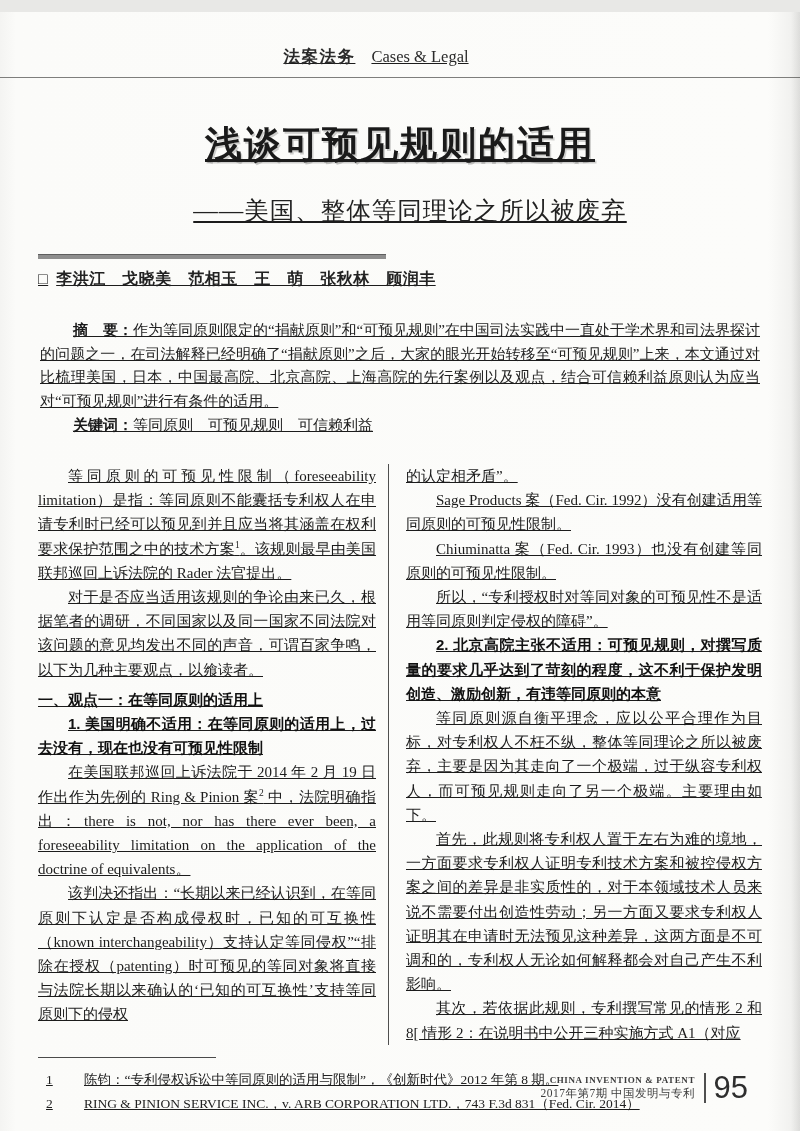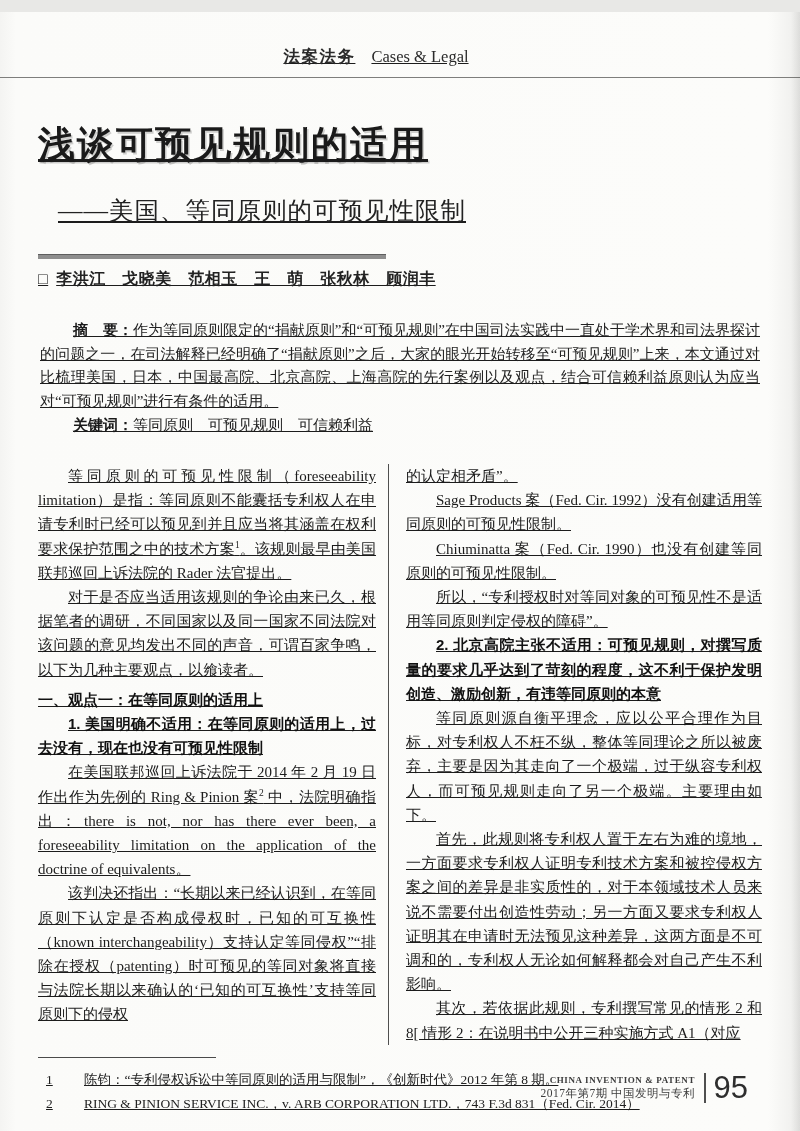--- a/index.html
+++ b/index.html
@@ -12,21 +12,21 @@
   
   .page-header{
     height:66px;display:flex;align-items:flex-end;justify-content:center;
     padding-bottom:9px;border-bottom:1.5px solid #7e7e7c;box-sizing:border-box;
     transform:translateX(0);
   }
   .hdr-inner{display:flex;align-items:baseline;transform:translateX(-24px);}
   .sec-cn{font-family:"Liberation Sans","DejaVu Sans",sans-serif;font-weight:700;font-size:16.5px;letter-spacing:1.5px;color:#2b2b2b;}
   .sec-en{font-size:16.5px;margin-left:16px;color:#2b2b2b;}
   
-  .title-block{margin:42px 38px 0 38px;}
+  .title-block{margin:42px 38px 0 38px;text-align:center;}
   .article-title{
     margin:0;font-family:"Liberation Sans","DejaVu Sans",sans-serif;
     font-size:37px;font-weight:700;letter-spacing:2px;color:#1a1a1a;
     text-shadow:1.5px 1.5px 0 rgba(90,90,90,.28);
   }
   .article-subtitle{margin:24px 0 0 20px;font-size:24.5px;color:#222;letter-spacing:1px;}
   
   .rule-bar{margin:27px 0 0 38px;width:348px;height:5px;background:#8e8e8e;border-top:1.5px solid #5e5e5e;box-sizing:border-box;}
   .authors{margin:10px 0 0 38px;font-family:"Liberation Sans","DejaVu Sans",sans-serif;font-weight:700;font-size:16px;color:#222;letter-spacing:.5px;}
   .authors .marker{font-weight:400;margin-right:8px;}
@@ -69,21 +69,21 @@
 
   <div class="page-header">
     <div class="hdr-inner">
       <span class="sec-cn">法案法务</span>
       <span class="sec-en">Cases &amp; Legal</span>
     </div>
   </div>
 
   <div class="title-block">
     <h1 class="article-title">浅谈可预见规则的适用</h1>
-    <div class="article-subtitle">——美国、等同原则的可预见性限制</div>
+    <div class="article-subtitle">——美国、整体等同理论之所以被废弃</div>
   </div>
 
   <div class="rule-bar"></div>
 
   <div class="authors">
     <span class="marker">□</span><span>李洪江　戈晓美　范相玉　王　萌　张秋林　顾润丰</span>
   </div>
 
   <div class="abstract">
     <p class="abs-p"><span class="lab">摘　要：</span><span>作为等同原则限定的“捐献原则”和“可预见规则”在中国司法实践中一直处于学术界和司法界探讨的问题之一，在司法解释已经明确了“捐献原则”之后，大家的眼光开始转移至“可预见规则”上来，本文通过对比梳理美国，日本，中国最高院、北京高院、上海高院的先行案例以及观点，结合可信赖利益原则认为应当对“可预见规则”进行有条件的适用。</span></p>
@@ -96,21 +96,21 @@
       <p>对于是否应当适用该规则的争论由来已久，根据笔者的调研，不同国家以及同一国家不同法院对该问题的意见均发出不同的声音，可谓百家争鸣，以下为几种主要观点，以飨读者。</p>
       <p class="shead">一、观点一：在等同原则的适用上</p>
       <p class="bhead">1. 美国明确不适用：在等同原则的适用上，过去没有，现在也没有可预见性限制</p>
       <p><span>在美国联邦巡回上诉法院于 2014 年 2 月 19 日作出作为先例的 Ring &amp; Pinion 案</span><sup>2</sup><span> 中，法院明确指出：there is not, nor has there ever been, a foreseeability limitation on the application of the doctrine of equivalents。</span></p>
       <p>该判决还指出：“长期以来已经认识到，在等同原则下认定是否构成侵权时，已知的可互换性（known interchangeability）支持认定等同侵权”“排除在授权（patenting）时可预见的等同对象将直接与法院长期以来确认的‘已知的可互换性’支持等同原则下的侵权</p>
     </div>
     <div class="col-divider"></div>
     <div class="col col-right">
       <p class="no-indent">的认定相矛盾”。</p>
       <p>Sage Products 案（Fed. Cir. 1992）没有创建适用等同原则的可预见性限制。</p>
-      <p>Chiuminatta 案（Fed. Cir. 1990）也没有创建等同原则的可预见性限制。</p>
+      <p>Chiuminatta 案（Fed. Cir. 1993）也没有创建等同原则的可预见性限制。</p>
       <p>所以，“专利授权时对等同对象的可预见性不是适用等同原则判定侵权的障碍”。</p>
       <p class="bhead">2. 北京高院主张不适用：可预见规则，对撰写质量的要求几乎达到了苛刻的程度，这不利于保护发明创造、激励创新，有违等同原则的本意</p>
       <p>等同原则源自衡平理念，应以公平合理作为目标，对专利权人不枉不纵，整体等同理论之所以被废弃，主要是因为其走向了一个极端，过于纵容专利权人，而可预见规则走向了另一个极端。主要理由如下。</p>
       <p>首先，此规则将专利权人置于左右为难的境地，一方面要求专利权人证明专利技术方案和被控侵权方案之间的差异是非实质性的，对于本领域技术人员来说不需要付出创造性劳动；另一方面又要求专利权人证明其在申请时无法预见这种差异，这两方面是不可调和的，专利权人无论如何解释都会对自己产生不利影响。</p>
       <p>其次，若依据此规则，专利撰写常见的情形 2 和 8[ 情形 2：在说明书中公开三种实施方式 A1（对应</p>
     </div>
   </div>
 
   <div class="footnotes">
     <div class="fn-rule"></div>

